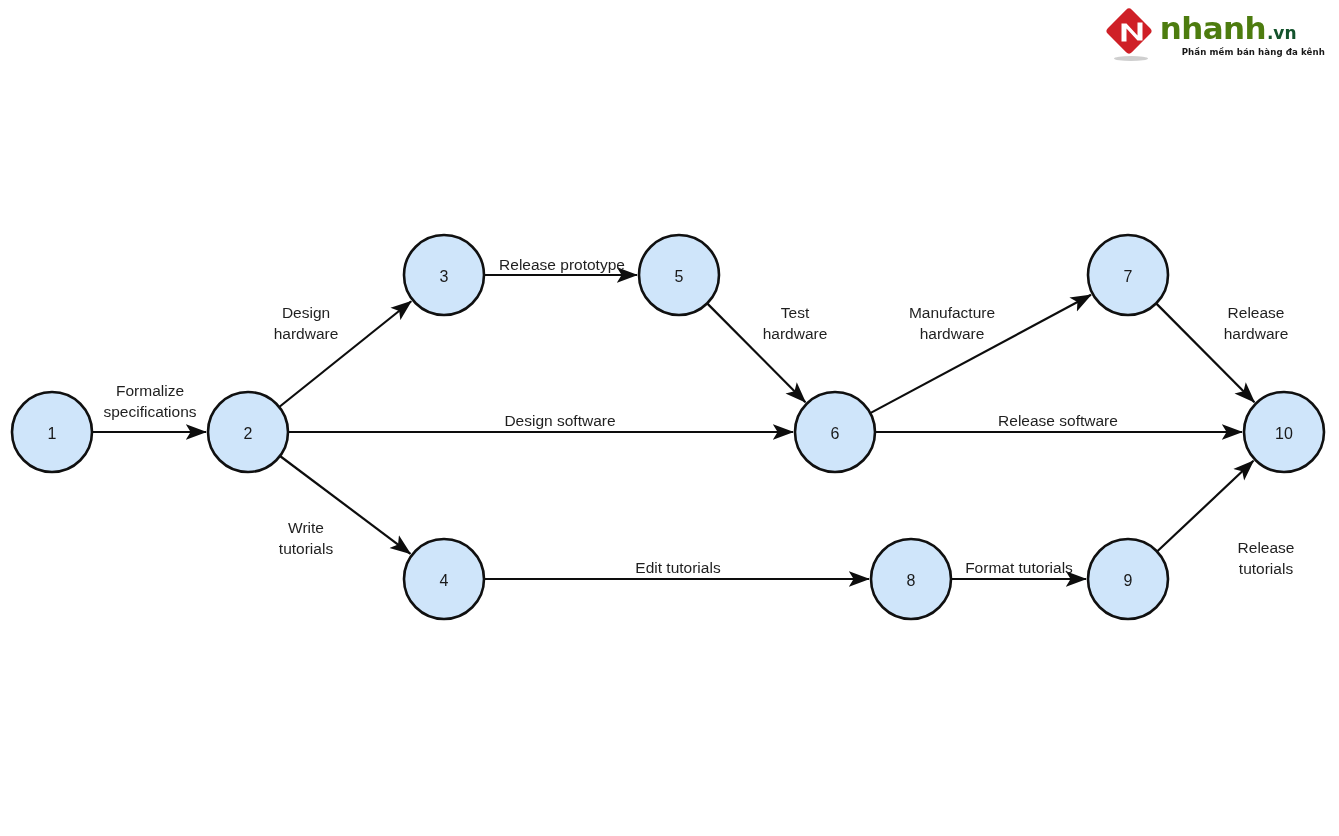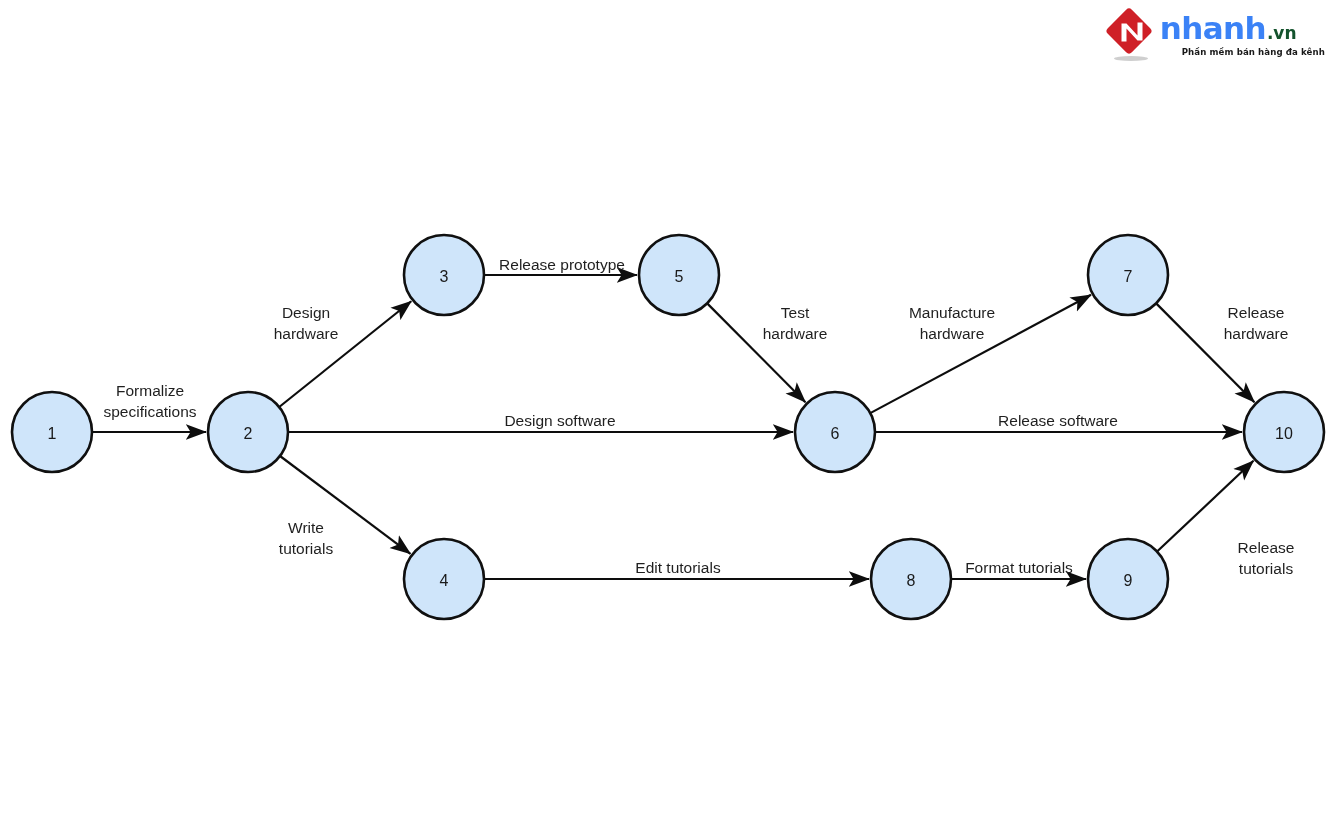--- a/index.html
+++ b/index.html
@@ -96,21 +96,21 @@
   }
   .logo-wordline {
     display: flex;
     align-items: baseline;
   }
   .logo-word {
     font-family: "DejaVu Sans", sans-serif;
     font-size: 31px;
     font-weight: bold;
     letter-spacing: -0.6px;
-    color: #3b82f6;
+    color: #4d7c0f;
     line-height: 1;
   }
   .logo-tld {
     font-family: "DejaVu Sans", sans-serif;
     font-size: 17px;
     font-weight: bold;
     color: #14532d;
     margin-left: 1px;
     line-height: 1;
   }

